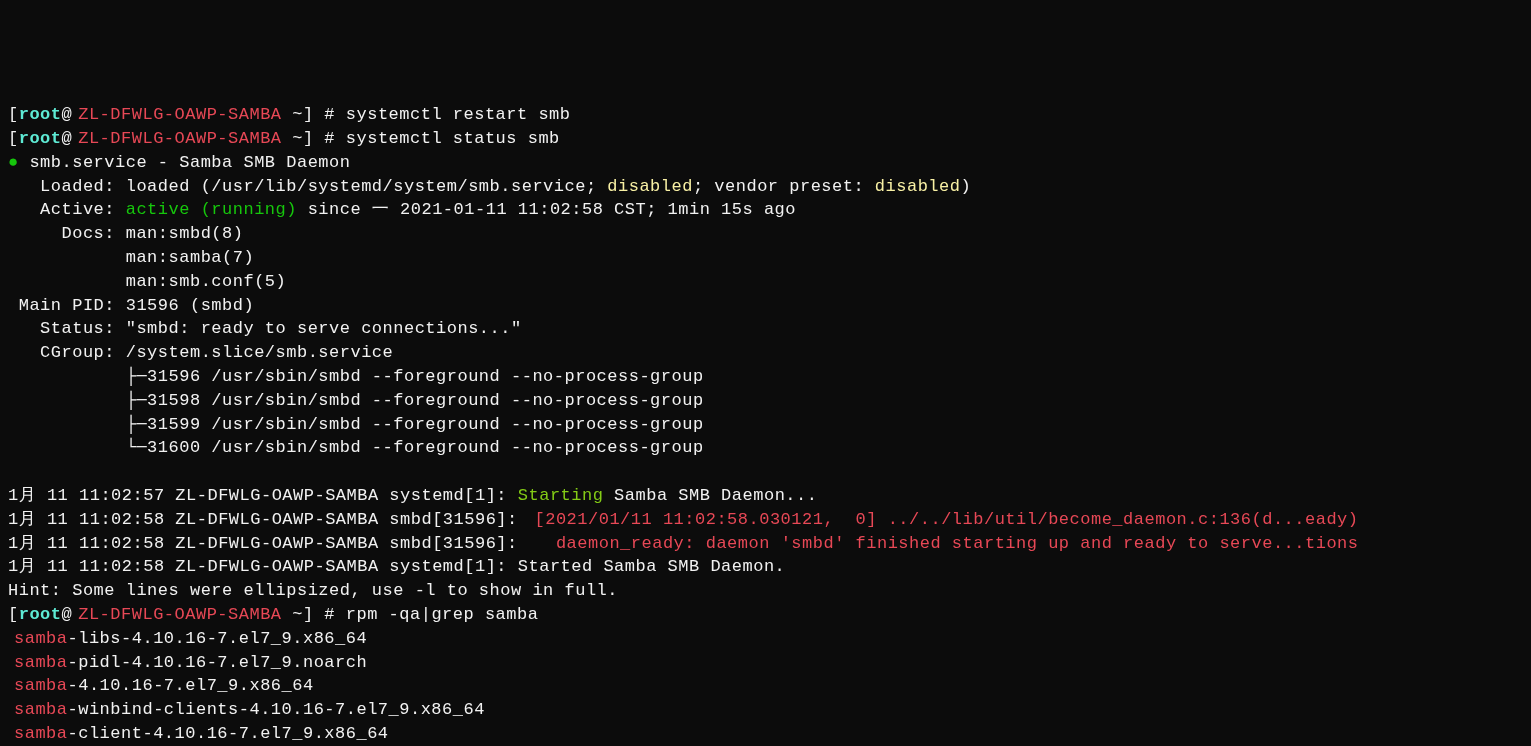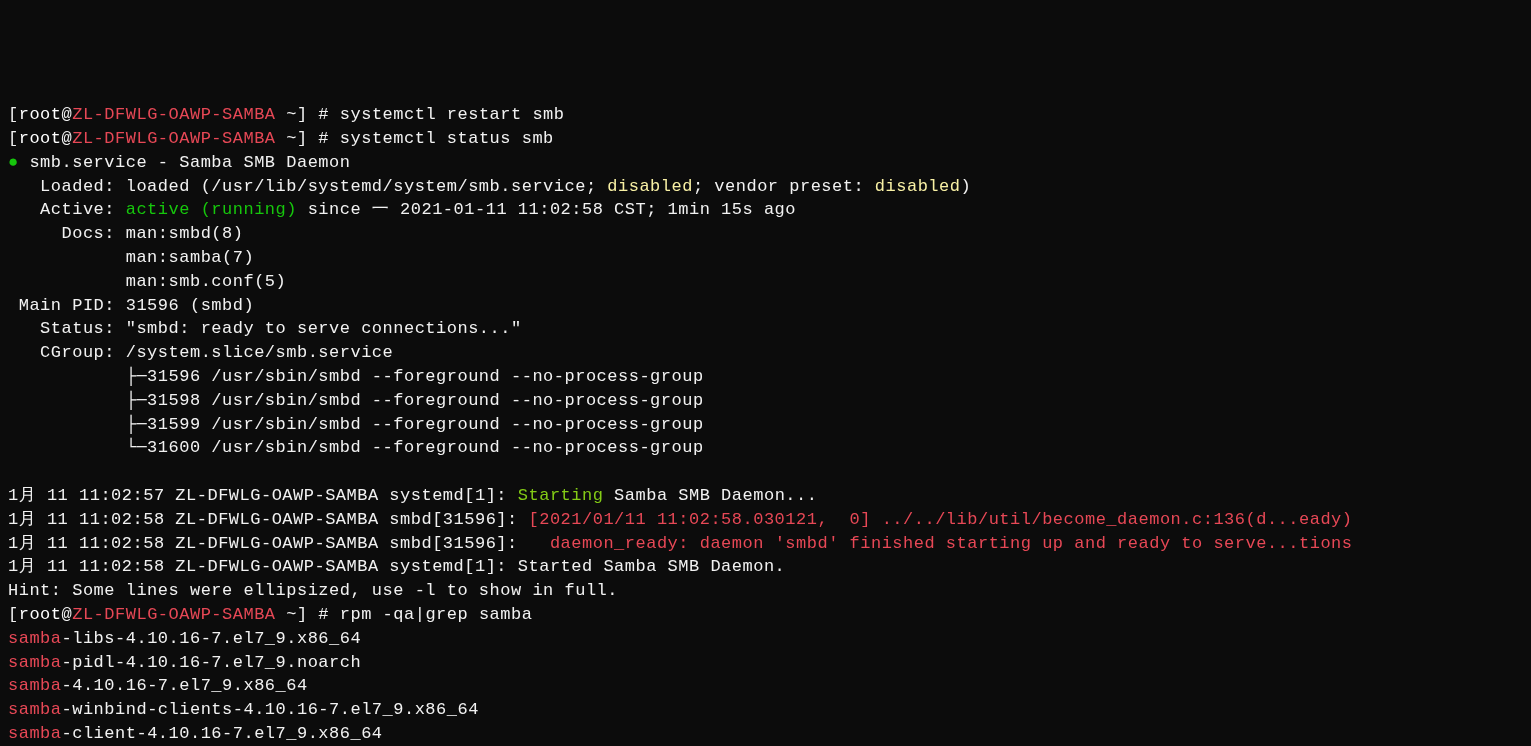--- a/index.html
+++ b/index.html
@@ -7,22 +7,22 @@
       background: #0c0c0c;
       color: #cccccc;
       font-family: 'Consolas', 'Monaco', 'Courier New', monospace;
       font-size: 17px;
       line-height: 1.4;
       padding: 8px;
       white-space: pre;
       letter-spacing: 0.5px;
     }
     .line { display: block; }
-    .cyan { color: #ffffff; }
-    .red { color: #e74856; }
+    .cyan { color: #5eead4; font-weight: bold; }
+    .red { color: #e74856; padding-left: 6px; }
     .white { color: #f2f2f2; }
     .green { color: #16c60c; margin-top: 14px; }
     .yellow { color: #f9f1a5; }
     .blue { color: #84cc16; }
     .dot-green { color: #16c60c; }
   </style>
 </head>
 <body>
 
 

